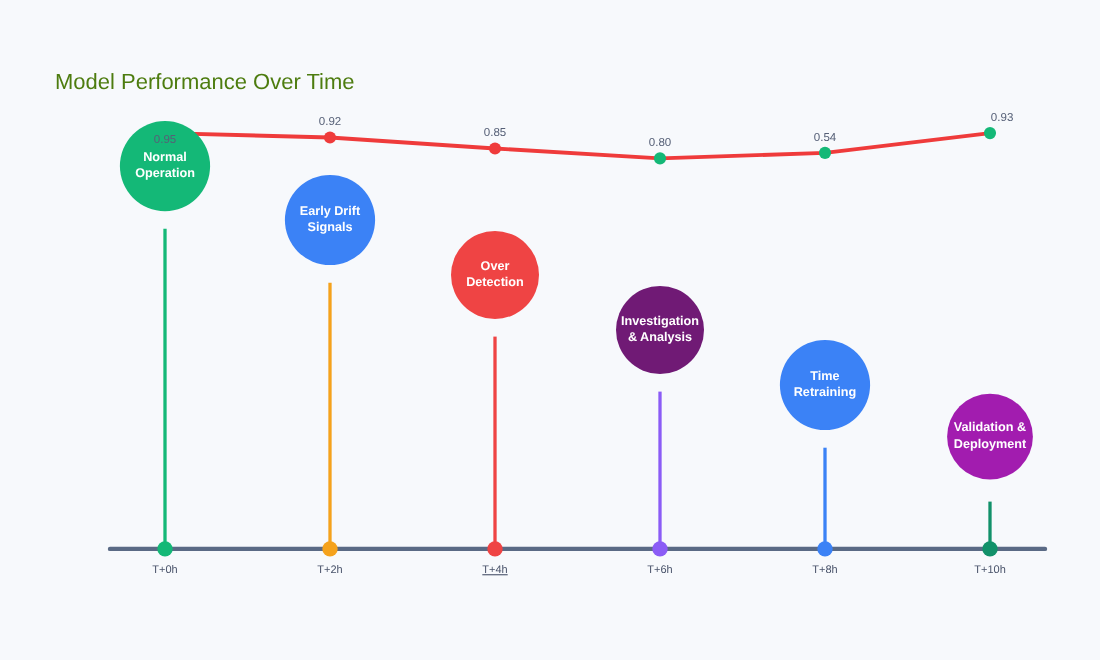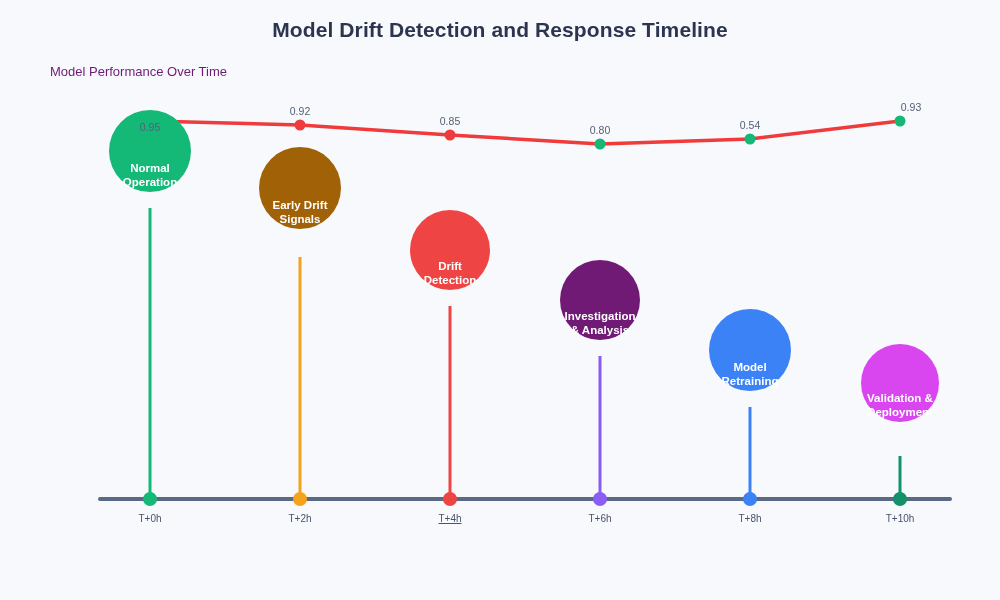--- a/index.html
+++ b/index.html
@@ -26,35 +26,35 @@
     text-align: center;
     font-size: 21px;
     font-weight: bold;
     color: #2c3550;
     letter-spacing: 0.1px;
   }
   #chart-subtitle {
     position: absolute;
     top: 64px;
     left: 50px;
-    font-size: 13px;
-    color: #701a75;
+    font-size: 20px;
+    color: #4d7c0f;
   }
   #svg-layer {
     position: absolute;
     top: 0;
     left: 0;
     width: 1000px;
     height: 600px;
   }
   .bubble {
     position: absolute;
     border-radius: 50%;
     display: flex;
-    align-items: flex-end;
+    align-items: center;
     justify-content: center;
     text-align: center;
     color: #ffffff;
     font-size: 11.5px;
     font-weight: bold;
     line-height: 1.28;
     box-sizing: border-box;
     padding: 2px;
   }
   .bubble-label {
@@ -77,21 +77,20 @@
     text-align: right;
     transform: translateX(-50%);
     white-space: nowrap;
   }
 </style>
 </head>
 <body>
 
 <div id="stage">
 
-  <div id="chart-title">Model Drift Detection and Response Timeline</div>
   <div id="chart-subtitle">Model Performance Over Time</div>
 
   <svg id="svg-layer" viewBox="0 0 1000 600" xmlns="http://www.w3.org/2000/svg">
     <g id="stems">
         <line x1="150" x2="150" y1="208" y2="499" stroke="#14b877" stroke-width="3"></line>
         <line x1="300" x2="300" y1="257" y2="499" stroke="#f5a21c" stroke-width="3"></line>
         <line x1="450" x2="450" y1="306" y2="499" stroke="#ef4444" stroke-width="3"></line>
         <line x1="600" x2="600" y1="356" y2="499" stroke="#8b5cf6" stroke-width="3"></line>
         <line x1="750" x2="750" y1="407" y2="499" stroke="#3b82f6" stroke-width="3"></line>
         <line x1="900" x2="900" y1="456" y2="499" stroke="#12916a" stroke-width="3"></line>
@@ -114,37 +113,37 @@
         <circle cx="750" cy="499" r="7" fill="#3b82f6"></circle>
         <circle cx="900" cy="499" r="7" fill="#12916a"></circle>
       </g>
   </svg>
 
   <div id="bubbles">
       <div class="bubble" style="left: 109px; top: 110px; width: 82px; height: 82px; background: rgb(20, 184, 119);">
         <span class="bubble-label">Normal
 Operation</span>
       </div>
-      <div class="bubble" style="left: 259px; top: 147px; width: 82px; height: 82px; background: #a16207;">
+      <div class="bubble" style="left: 259px; top: 159px; width: 82px; height: 82px; background: #3b82f6;">
         <span class="bubble-label">Early Drift
 Signals</span>
       </div>
       <div class="bubble" style="left: 410px; top: 210px; width: 80px; height: 80px; background: rgb(239, 68, 68);">
-        <span class="bubble-label">Drift
+        <span class="bubble-label">Over
 Detection</span>
       </div>
       <div class="bubble" style="left: 560px; top: 260px; width: 80px; height: 80px; background: #701a75;">
         <span class="bubble-label">Investigation
 &amp; Analysis</span>
       </div>
       <div class="bubble" style="left: 709px; top: 309px; width: 82px; height: 82px; background: rgb(59, 130, 246);">
-        <span class="bubble-label">Model
+        <span class="bubble-label">Time
 Retraining</span>
       </div>
-      <div class="bubble" style="left: 861px; top: 344px; width: 78px; height: 78px; background: #d946ef;">
+      <div class="bubble" style="left: 861px; top: 358px; width: 78px; height: 78px; background: #a21caf;">
         <span class="bubble-label">Validation &amp;
 Deployment</span>
       </div>
     </div>
   <div id="perf-labels">
       <div class="perf-label" style="left: 150px; top: 101px; margin-top: 20px;">0.95</div>
       <div class="perf-label" style="left: 300px; top: 105px;">0.92</div>
       <div class="perf-label" style="left: 450px; top: 115px;">0.85</div>
       <div class="perf-label" style="left: 600px; top: 124px; text-align: right;">0.80</div>
       <div class="perf-label" style="left: 750px; top: 119px;">0.54</div>

